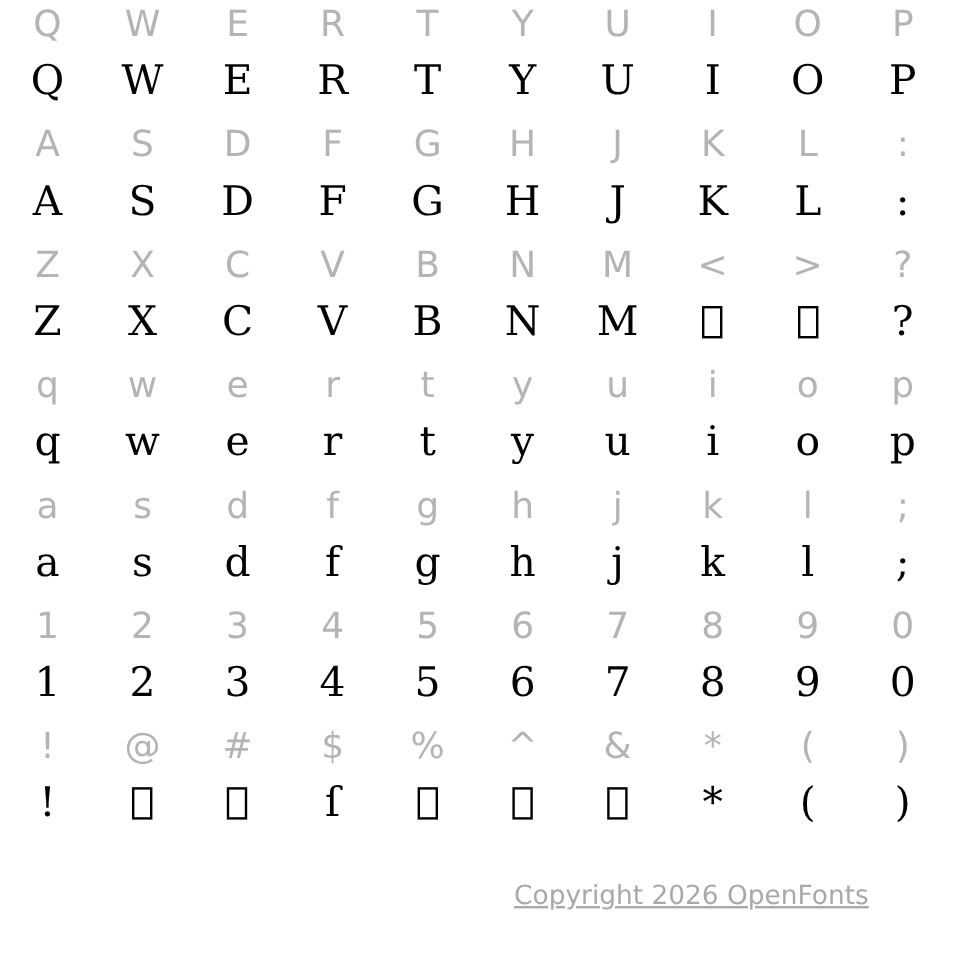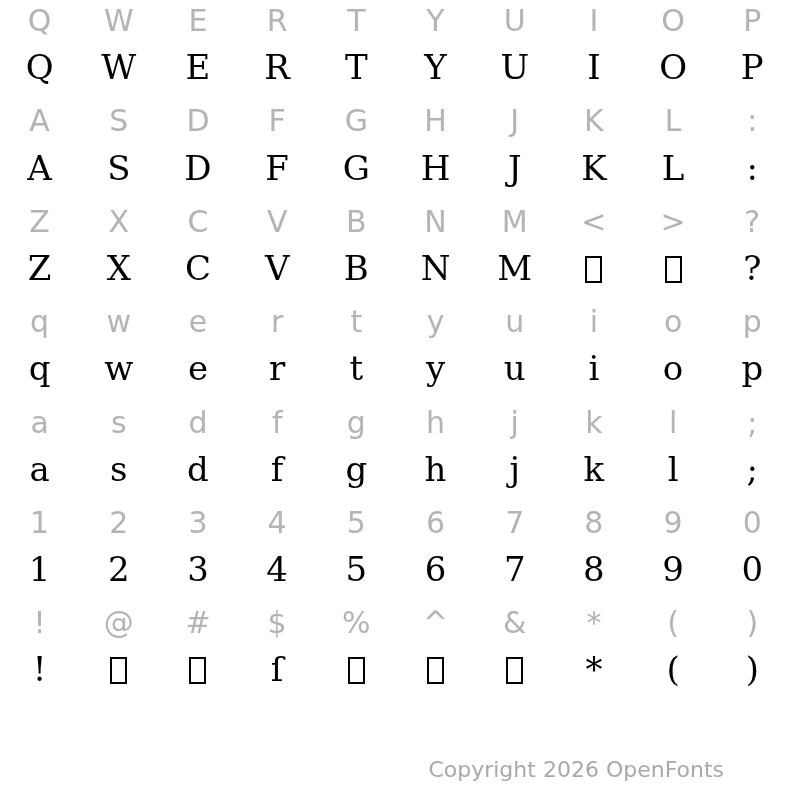--- a/index.html
+++ b/index.html
@@ -55,25 +55,26 @@
   .glyph-cell.tofu::after {
     content: "";
     display: inline-block;
     width: 13px;
     height: 23px;
     border: 2px solid #000000;
     vertical-align: -3px;
   }
   .copyright {
     position: absolute;
-    top: 757px;
+    top: 734px;
     right: 76px;
     font-size: 22px;
     color: #a9a9a9;
     font-family: "DejaVu Sans", "Liberation Sans", sans-serif;
+    text-decoration: underline;
   }
 </style>
 </head>
 <body>
 
 <main class="specimen-sheet">
   <div class="glyph-grid" id="glyph-grid">
       <div class="glyph-row reference">
         <span class="glyph-cell">Q</span>
         <span class="glyph-cell">W</span>

